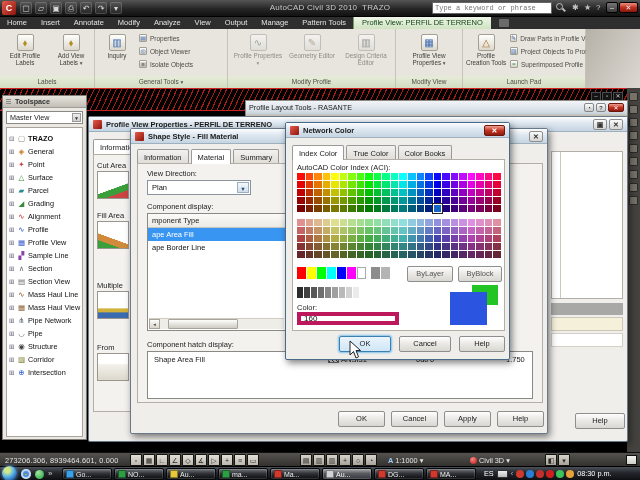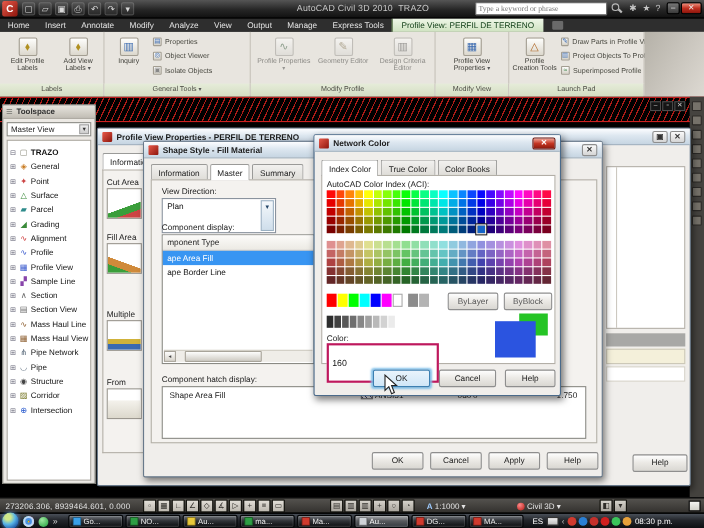--- a/index.html
+++ b/index.html
@@ -6,21 +6,21 @@
   html,body{background:#9a9a9a}
   #screen{position:relative;width:640px;height:480px;overflow:hidden;background:#000;
           font-family:"Liberation Sans",sans-serif;-webkit-font-smoothing:antialiased}
   .a{position:absolute}
   
   #titlebar{left:0;top:0;width:640px;height:17px;background:linear-gradient(#555,#262626 55%,#111);border-bottom:1px solid #000}
   .applogo{left:2px;top:1px;width:14px;height:14px;background:linear-gradient(135deg,#e85a4a,#8c150c);border-radius:2px;color:#fff;font-size:9px;font-weight:bold;text-align:center;line-height:14px}
   .qat{left:20px;top:2px;display:flex;gap:3px}
   .qat span{width:12px;height:12px;font-size:8px;line-height:12px;text-align:center;color:#d8d8d8;background:rgba(255,255,255,.08);border:1px solid rgba(255,255,255,.15);border-radius:2px}
   #apptitle{left:225px;top:3px;width:210px;text-align:center;color:#c9c9c9;font-size:8px;letter-spacing:.2px;white-space:nowrap}
-  #searchbox{left:432px;top:2px;width:120px;height:12px;background:#fff;border:1px solid #666;border-radius:1px;font-size:7px;color:#333;padding:0 2px;font-family:Liberation Serif, serif}
+  #searchbox{left:432px;top:2px;width:120px;height:12px;background:#fff;border:1px solid #666;border-radius:1px;font-size:7px;color:#333;padding:0 2px;font-family:Liberation Mono, monospace}
   .mag{left:556px;top:3px;width:10px;height:10px}
   .mag i{position:absolute;left:0;top:0;width:7px;height:7px;border:1.5px solid #bbb;border-radius:50%}
   .mag b{position:absolute;left:6px;top:6px;width:4px;height:1.5px;background:#bbb;transform:rotate(45deg)}
   .tbico{top:3px;color:#c5c5c5;font-size:8px}
   .winbtn{top:2px;height:11px;border:1px solid #000;border-radius:2px;color:#eee;font-size:7px;line-height:9px;text-align:center;background:linear-gradient(#777,#3a3a3a)}
   #closeapp{background:linear-gradient(#f0907e,#c03020 50%,#8c150c)}
   
   #tabrow{left:0;top:17px;width:640px;height:12px;background:#2e2e2e;display:flex;align-items:stretch}
   .rtab{padding:0 7px;font-size:7.5px;line-height:12px;color:#e3e3e3;white-space:nowrap}
   #ctxtab{padding:0 8px;font-size:7.5px;line-height:12px;color:#14421a;background:linear-gradient(#eef6e7,#cfe3c1);border-left:1px solid #7a9a6a;white-space:nowrap}
@@ -59,21 +59,21 @@
   .dlg{position:absolute;background:#f0eeeb;border:1px solid #68798a;border-radius:2px;box-shadow:2px 3px 7px rgba(0,0,0,.5)}
   .dtitle{position:absolute;left:0;top:0;right:0;height:15px;background:linear-gradient(#fcfdff,#dde7f0 45%,#c6d5e2);border-bottom:1px solid #9fb0bf;display:flex;align-items:center;padding:0 4px;font-size:7.5px;font-weight:bold;color:#1a1a1a;white-space:nowrap;overflow:hidden}
   .dico{width:9px;height:9px;background:linear-gradient(135deg,#e85a4a,#8c150c);border-radius:1px;margin-right:4px;flex:0 0 auto}
   .xred{margin-left:auto;width:21px;height:11px;flex:0 0 auto;background:linear-gradient(#f0a294,#c33422 50%,#8c1a0e);border:1px solid #6e150c;border-radius:2px;color:#fff;font-size:7px;line-height:9px;text-align:center}
   .xgry{margin-left:auto;width:14px;height:11px;flex:0 0 auto;background:linear-gradient(#fafafa,#d5d5d5);border:1px solid #8e8e8e;border-radius:2px;color:#333;font-size:7px;line-height:9px;text-align:center}
   .tgrp{position:absolute;display:flex}
   .t{height:15px;padding:0 6px;font-size:7.5px;line-height:15px;color:#222;background:linear-gradient(#f2f1ef,#dedcd7);border:1px solid #9a9a98;border-bottom:none;border-radius:2px 2px 0 0;margin-right:2px;white-space:nowrap}
   .t.on{background:#fff;position:relative;z-index:2}
   .page{position:absolute;border:1px solid #b3afa7;background:#f4f2ef}
   .lbl{position:absolute;font-size:7.5px;color:#222;white-space:nowrap}
-  .field{position:absolute;background:#fff;border:2px solid #be185d;font-size:8px;color:#111;padding:16px 3px;font-family:"Liberation Sans",sans-serif}
+  .field{position:absolute;background:#fff;border:4px solid #be185d;font-size:8px;color:#111;padding:2px 3px;font-family:"Liberation Sans",sans-serif}
   .btn{position:absolute;height:16px;background:linear-gradient(#fefefe,#eceae6 45%,#d9d7d2);border:1px solid #8e8e8e;border-radius:2px;font-size:7.5px;text-align:center;line-height:14px;color:#1a1a1a}
   .btn.focus{border-color:#3c7fb1;box-shadow:0 0 2px 1px #82c1ea;background:linear-gradient(#eaf4fc,#cfe6f7)}
   .combo{position:absolute;background:#fff;border:1px solid #8a939e;font-size:7.5px;line-height:13px;padding-left:4px;color:#111}
   .combo i{position:absolute;right:1px;top:1px;bottom:1px;width:12px;background:linear-gradient(#f4f8fb,#cfdeeb);border:1px solid #9ab0c2;font-style:normal;font-size:5.5px;text-align:center;color:#246;line-height:12px}
   
   #ss-list{position:absolute;background:#fff;border:1px solid #8a8a84}
   .lsthead{height:14px;border-bottom:1px solid #c8c4bc;background:linear-gradient(#fcfbf9,#eceae4);font-size:7.5px;line-height:13px;padding-left:4px;color:#222}
   .lstrow{height:13px;font-size:7.5px;line-height:13px;padding-left:4px;color:#111;white-space:nowrap}
   .lstrow.sel{background:#3895f2;color:#fff}
   .hscroll{position:absolute;left:1px;right:1px;bottom:1px;height:11px;background:#efede8;border-top:1px solid #d0ccc4;display:flex}
@@ -158,21 +158,21 @@
   <div id="tabrow" class="a">
     <div id="rtabs" style="display:flex">
         <div class="rtab">Home</div>
         <div class="rtab">Insert</div>
         <div class="rtab">Annotate</div>
         <div class="rtab">Modify</div>
         <div class="rtab">Analyze</div>
         <div class="rtab">View</div>
         <div class="rtab">Output</div>
         <div class="rtab">Manage</div>
-        <div class="rtab">Express Tools</div>
+        <div class="rtab">Pattern Tools</div>
       </div>
     <div id="ctxtab">Profile View: PERFIL DE TERRENO</div>
     <div id="tabrow-extra"></div>
   </div>
 
   <div id="ribbon" class="a">
 
     <div class="rpanel" style="left:0;width:95px">
       <div class="ritem" style="left:3px;top:3px;width:44px">
         <span class="chip" style="color:#b09020">⬧</span>
@@ -371,20 +371,31 @@
           <div class="tlab">Corridor</div>
         </div>
         <div class="trow">
           <div class="texp">⊞</div>
           <div class="tico" style="color: rgb(34, 85, 204);">⊕</div>
           <div class="tlab">Intersection</div>
         </div>
       </div>
   </div>
 
+  <div class="a" style="left:245px;top:100px;width:383px;height:26px;background:#d9d5ce;border:1px solid #8a8a84;z-index:6;box-shadow:1px 2px 4px rgba(0,0,0,.4)">
+    <div class="a" style="left:0;top:0;right:0;height:13px;background:linear-gradient(#f2f4f7,#cdd8e2);display:flex;align-items:center;padding:0 3px">
+      <span style="font-size:7.2px;color:#222;white-space:nowrap">Profile Layout Tools - RASANTE</span>
+      <span style="margin-left:auto;display:flex;gap:2px">
+        <span style="width:10px;height:9px;background:linear-gradient(#fafafa,#ccc);border:1px solid #888;border-radius:2px;font-size:6px;line-height:8px;text-align:center">◔</span>
+        <span style="width:10px;height:9px;background:linear-gradient(#fafafa,#ccc);border:1px solid #888;border-radius:2px;font-size:6px;line-height:8px;text-align:center">?</span>
+        <span style="width:16px;height:9px;background:linear-gradient(#f0a294,#c33422 50%,#8c1a0e);border:1px solid #6e150c;border-radius:2px;color:#fff;font-size:6px;line-height:8px;text-align:center">✕</span>
+      </span>
+    </div>
+    <div class="a" style="left:0;top:13px;right:0;bottom:0;background:#d4d0c9"></div>
+  </div>
 
   <div class="dlg" style="left:88px;top:116px;width:540px;height:326px;z-index:7">
     <div class="dtitle">
       <span class="dico"></span>
       <span>Profile View Properties - PERFIL DE TERRENO</span>
       <span style="margin-left:auto;display:flex;gap:2px">
         <span class="xgry" style="margin-left:0">▣</span>
         <span class="xgry" style="margin-left:0">✕</span>
       </span>
     </div>
@@ -419,26 +430,26 @@
   </div>
 
   <div class="dlg" style="left:130px;top:128px;width:418px;height:306px;z-index:8">
     <div class="dtitle">
       <span class="dico"></span>
       <span>Shape Style - Fill Material</span>
       <span class="xgry">✕</span>
     </div>
     <div class="tgrp" style="left:6px;top:20px">
       <span class="t">Information</span>
-      <span class="t on">Master</span>
+      <span class="t on">Material</span>
       <span class="t">Summary</span>
     </div>
     <div class="page" style="left:6px;top:34px;width:406px;height:240px"></div>
     <div class="lbl" style="left:16px;top:40px">View Direction:</div>
-    <div class="combo" style="left:16px;top:51px;width:104px;height:32px">
+    <div class="combo" style="left:16px;top:51px;width:104px;height:15px">
       <span>Plan</span><i>▼</i>
     </div>
     <div class="lbl" style="left:16px;top:73px">Component display:</div>
     <div id="ss-list" style="left:16px;top:84px;width:139px;height:118px">
       <div class="lsthead">mponent Type</div>
       <div class="lstrow sel">ape Area Fill</div>
       <div class="lstrow">ape Border Line</div>
       <div class="hscroll">
         <span class="harr">◂</span>
         <span class="hthumb"></span>

